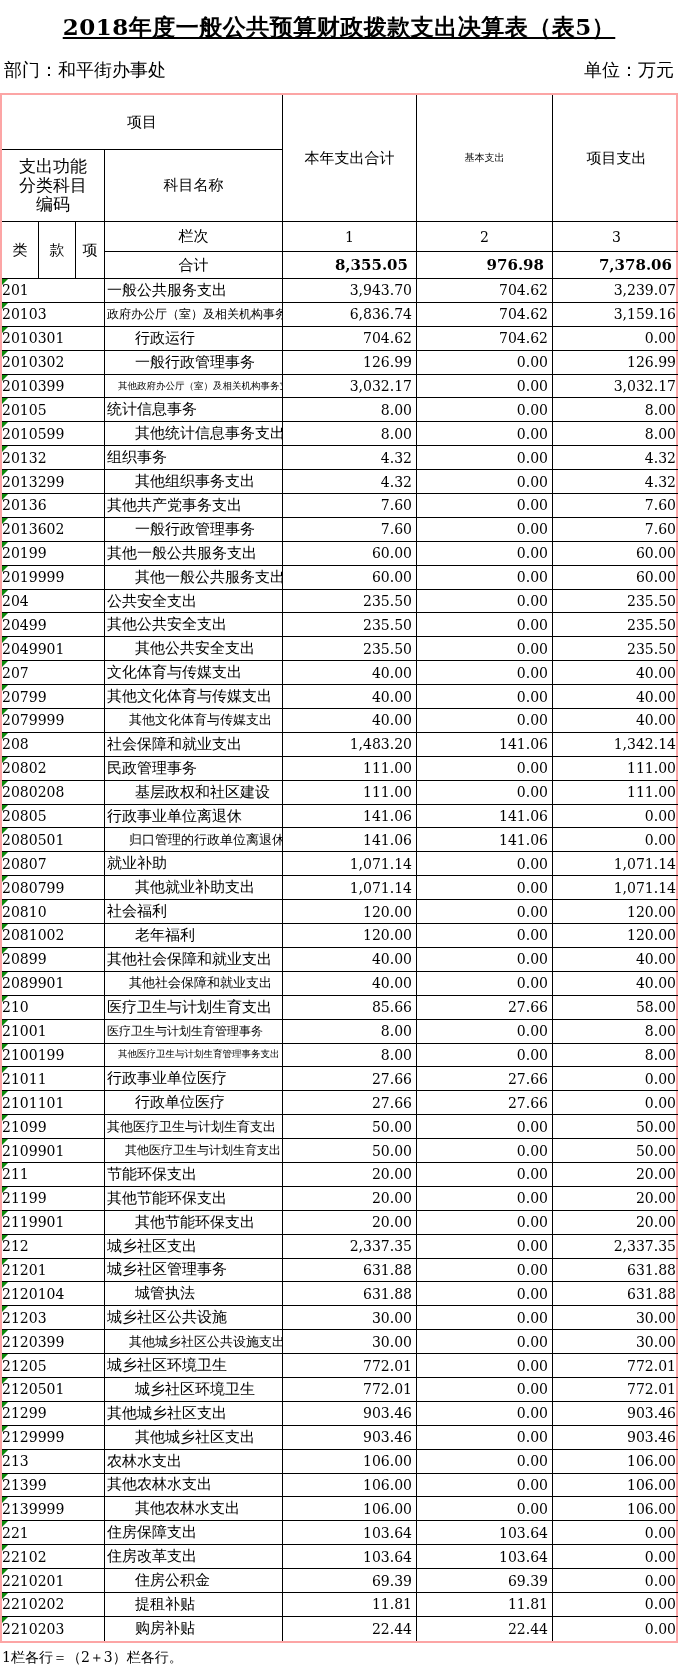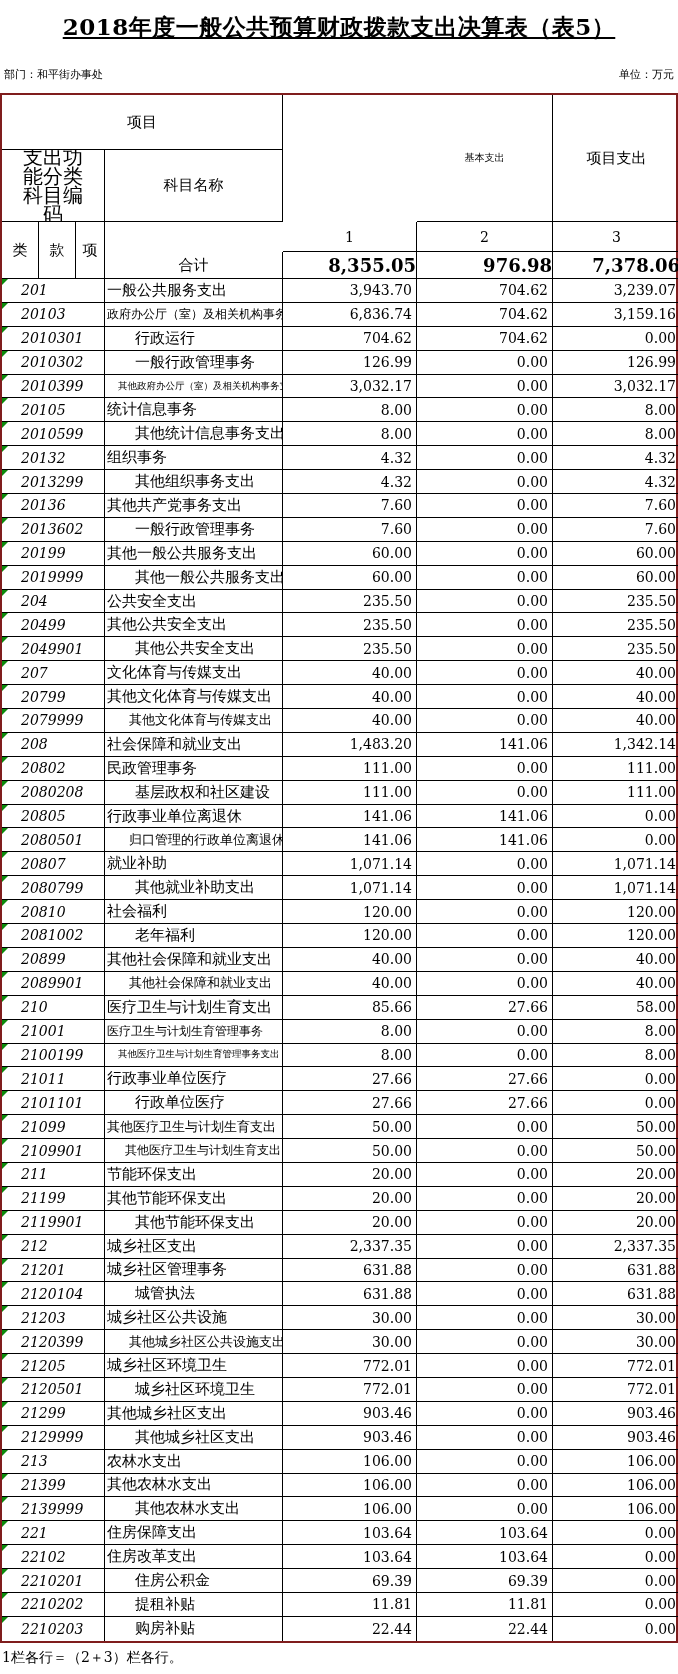--- a/index.html
+++ b/index.html
@@ -2,52 +2,52 @@
 <html style="--flag-green: #0c8a0c;"><head>
 <meta charset="utf-8">
 <style>
   html,body{margin:0;padding:0;background:#fff;}
   body{width:678px;font-family:"Liberation Sans",sans-serif;color:#000;}
   .page{width:678px;}
   .title{margin-top:10px;height:34px;line-height:34px;text-align:center;
          font-family:"DejaVu Serif","Liberation Serif",serif;
          font-weight:bold;font-size:23px;letter-spacing:0.5px;text-decoration:underline;}
   .meta{display:flex;justify-content:space-between;align-items:flex-end;
-        height:24px;margin-top:14px;padding:0 4px;font-size:11px;
+        height:24px;margin-top:14px;padding:0 4px;font-size:18px;
         font-family:"DejaVu Serif","Liberation Serif",serif;}
-  .tbl{margin-top:11px;border:2px solid #7f1d1d;
+  .tbl{margin-top:11px;border:2px solid #fca5a5;
        font-family:"DejaVu Serif","Liberation Serif",serif;}
   .ghead{display:grid;grid-template-columns:37px 37px 29px 178px 134px 136px 127px;
          grid-template-rows:55px 72px 30px 27px;}
   .cell{border-right:1px solid #000;border-bottom:1px solid #000;
         display:flex;align-items:center;overflow:hidden;white-space:nowrap;
         box-sizing:border-box;}
   .center{justify-content:center;text-align:center;}
   .h-project{grid-column:1/5;grid-row:1;font-size:15px;}
-  .h-code{grid-column:1/4;grid-row:2;font-size:20px;white-space:normal;
+  .h-code{grid-column:1/4;grid-row:2;font-size:17px;white-space:normal;
           text-align:center;line-height:19px;padding:0 16px;}
   .h-name{grid-column:4;grid-row:2;font-size:15px;}
   .h-total{grid-column:5;grid-row:1/3;font-size:15px;}
   .h-basic{grid-column:6;grid-row:1/3;font-size:10px;}
   .h-proj{grid-column:7;grid-row:1/3;font-size:15px;border-right:none;}
   .h-lei{grid-column:1;grid-row:3/5;font-size:15px;}
   .h-kuan{grid-column:2;grid-row:3/5;font-size:15px;}
   .h-xiang{grid-column:3;grid-row:3/5;font-size:15px;}
   .h-lanci{grid-column:4;grid-row:3;font-size:15px;}
   .h-c1{grid-column:5;grid-row:3;font-size:14px;}
   .h-c2{grid-column:6;grid-row:3;font-size:14px;}
   .h-c3{grid-column:7;grid-row:3;font-size:14px;border-right:none;}
   .h-heji{grid-column:4;grid-row:4;font-size:15px;}
-  .h-t{font-size:18px;font-weight:bold;justify-content:flex-end;padding-right:0;}
+  .h-t{font-size:15px;font-weight:bold;justify-content:flex-end;padding-right:8px;}
   .h-t1{grid-column:5;grid-row:4;}
   .h-t2{grid-column:6;grid-row:4;}
   .h-t3{grid-column:7;grid-row:4;border-right:none;}
   .trow{display:grid;grid-template-columns:103px 178px 134px 136px 127px;height:23.9px;}
   .trow:last-child .cell{border-bottom:none;}
-  .code{position:relative;font-size:14px;padding-left:19px;font-style:italic;}
+  .code{position:relative;font-size:14px;padding-left:0;}
   .name{font-size:15px;padding-left:2px;}
   .name.lv3{padding-left:30px;}
   .name.s13{font-size:13px;}  .name.lv3.s13{padding-left:24px;}
   .name.s12{font-size:12px;}  .name.lv3.s12{padding-left:20px;}
   .name.s9{font-size:9.5px;}  .name.lv3.s9{padding-left:13px;}
   .num{font-size:14px;justify-content:flex-end;padding-right:4px;}
   .num.last{border-right:none;}
   .tri{position:absolute;left:0;top:0;width:0;height:0;
        border-top:6px solid var(--flag-green,#0c8a0c);border-right:6px solid transparent;}
   .notes{margin-top:4px;padding-left:2px;font-size:14px;line-height:21px;
@@ -62,25 +62,27 @@
   <div class="meta">
     <span>部门：和平街办事处</span>
     <span>单位：万元</span>
   </div>
 
   <div class="tbl">
     <div class="ghead">
       <div class="cell center h-project">项目</div>
       <div class="cell center h-code">支出功能分类科目编码</div>
       <div class="cell center h-name">科目名称</div>
+      <div class="cell center h-total">本年支出合计</div>
       <div class="cell center h-basic">基本支出</div>
       <div class="cell center h-proj">项目支出</div>
       <div class="cell center h-lei">类</div>
       <div class="cell center h-kuan">款</div>
       <div class="cell center h-xiang">项</div>
+      <div class="cell center h-lanci">栏次</div>
       <div class="cell center h-c1">1</div>
       <div class="cell center h-c2">2</div>
       <div class="cell center h-c3">3</div>
       <div class="cell center h-heji">合计</div>
       <div class="cell h-t h-t1">8,355.05</div>
       <div class="cell h-t h-t2">976.98</div>
       <div class="cell h-t h-t3">7,378.06</div>
     </div>
     <div>
         <div class="trow">

